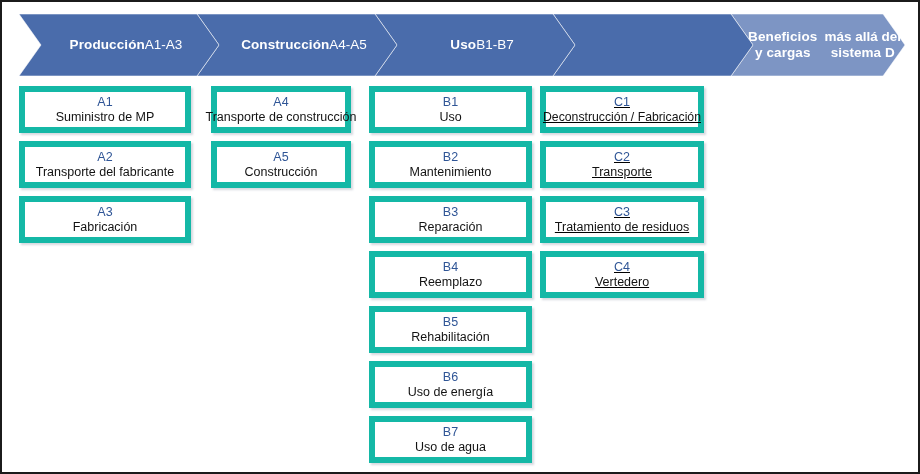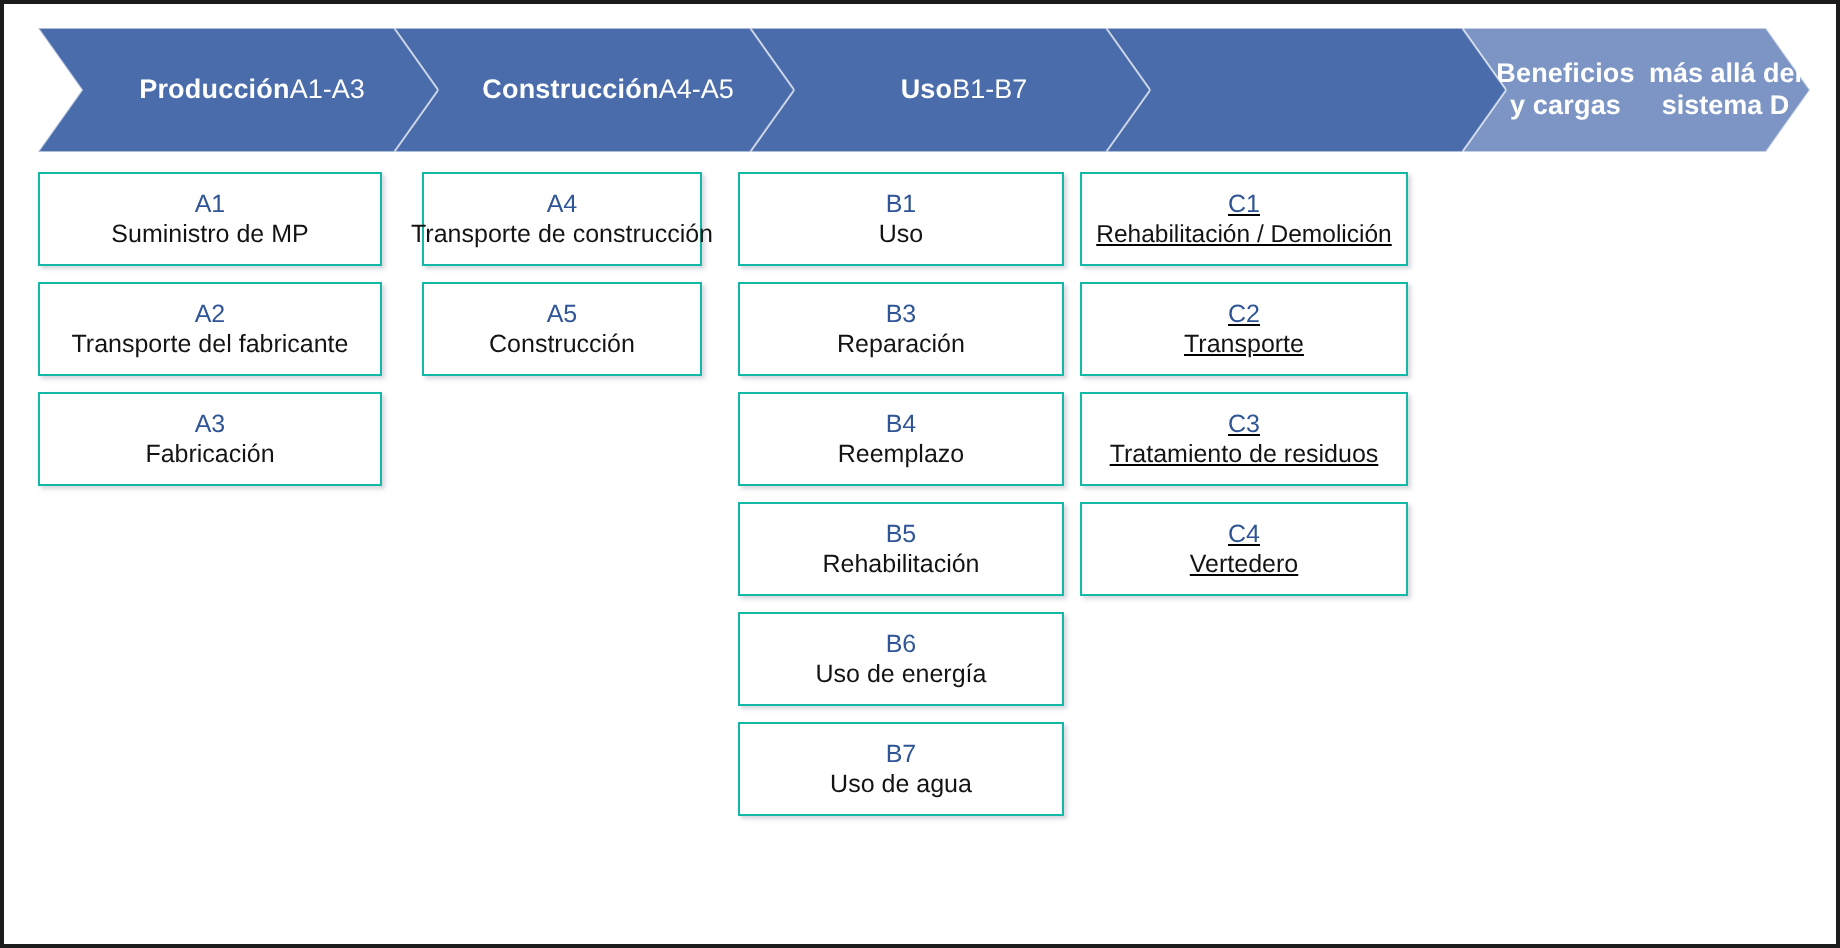--- a/index.html
+++ b/index.html
@@ -81,21 +81,21 @@
   .column {
     position: absolute;
     top: 0;
   }
   .card {
     position: relative;
     box-sizing: border-box;
     height: 47px;
     margin-bottom: 8px;
     background: #ffffff;
-    border: 1px solid #14b8a6;
+    border: 6px solid #14b8a6;
     box-shadow: 1.5px 1.5px 2px rgba(120,130,150,0.30);
     display: flex;
     flex-direction: column;
     align-items: center;
     justify-content: center;
     line-height: 1.15;
     padding: 0 3px;
   }
   .card .code {
     color: #2f5596;
@@ -180,20 +180,24 @@
           <div class="code">A5</div>
           <div class="label">Construcción</div>
         </div>
       </div>
       <div class="column" style="left: 350px; width: 163px;">
         <div class="card">
           <div class="code">B1</div>
           <div class="label">Uso</div>
         </div>
         <div class="card">
+          <div class="code">B2</div>
+          <div class="label">Mantenimiento</div>
+        </div>
+        <div class="card">
           <div class="code">B3</div>
           <div class="label">Reparación</div>
         </div>
         <div class="card">
           <div class="code">B4</div>
           <div class="label">Reemplazo</div>
         </div>
         <div class="card">
           <div class="code">B5</div>
           <div class="label">Rehabilitación</div>
@@ -203,21 +207,21 @@
           <div class="label">Uso de energía</div>
         </div>
         <div class="card">
           <div class="code">B7</div>
           <div class="label">Uso de agua</div>
         </div>
       </div>
       <div class="column" style="left: 521px; width: 164px; text-decoration: underline;">
         <div class="card">
           <div class="code">C1</div>
-          <div class="label" style="font-size: 12.25px;">Rehabilitación / Demolición</div>
+          <div class="label" style="font-size: 12.25px;">Deconstrucción / Fabricación</div>
         </div>
         <div class="card">
           <div class="code">C2</div>
           <div class="label">Transporte</div>
         </div>
         <div class="card">
           <div class="code">C3</div>
           <div class="label">Tratamiento de residuos</div>
         </div>
         <div class="card">

